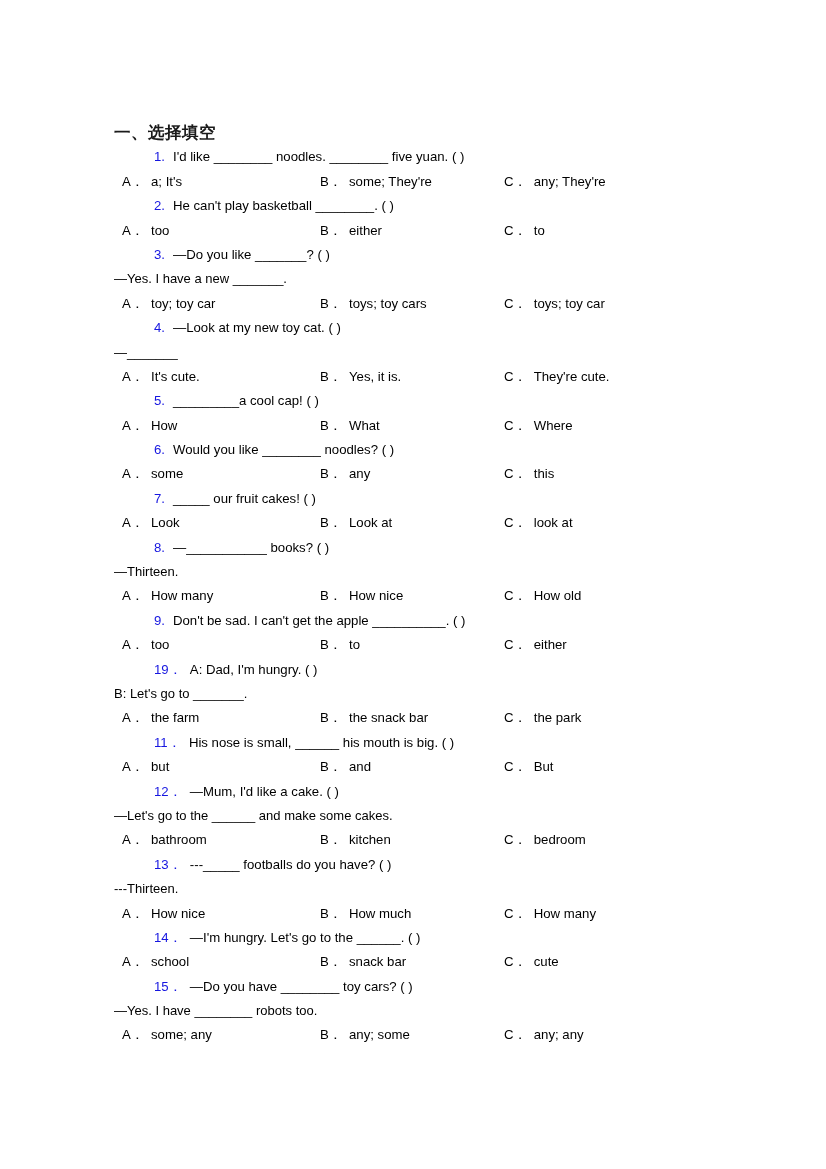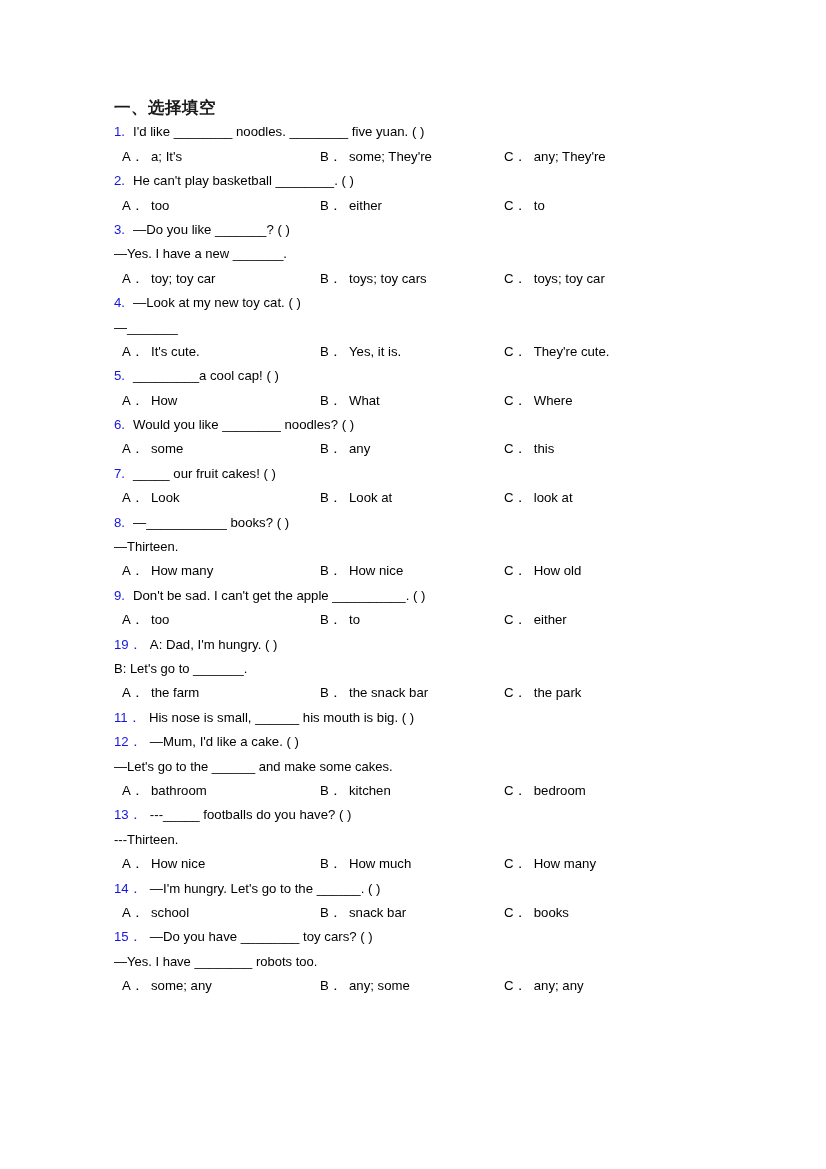--- a/index.html
+++ b/index.html
@@ -28,30 +28,32 @@
     width: 600px;
   }
   .section-heading {
     font-family: "Liberation Serif", serif;
     font-weight: bold;
     font-size: 16.5px;
     line-height: 24.4px;
     color: #1a1a1a;
     letter-spacing: 0.5px;
     white-space: nowrap;
+    margin-top: 25px;
   }
   .heading-2 {
     margin-top: 1px;
   }
   .q-line {
     font-size: 13.2px;
     line-height: 24.4px;
     height: 24.4px;
     white-space: nowrap;
     color: #000000;
+    margin-left: 40px;
   }
   .q-num {
     color: #1616e0;
     font-size: 13.2px;
   }
   .q-text {
     color: #000000;
   }
   .cont-line {
     font-size: 13px;
@@ -151,39 +153,44 @@
           <span class="opt opt-c"><span class="opt-letter">C．</span><span class="opt-val">either</span></span>
         </div>
         <div class="q-line"><span class="q-num">19．</span><span class="q-indent"></span><span class="q-text">A: Dad, I'm hungry. (   )</span></div>
         <div class="cont-line">B: Let's go to _______.</div>
         <div class="opts">
           <span class="opt opt-a"><span class="opt-letter">A．</span><span class="opt-val">the farm</span></span>
           <span class="opt opt-b"><span class="opt-letter">B．</span><span class="opt-val">the snack bar</span></span>
           <span class="opt opt-c"><span class="opt-letter">C．</span><span class="opt-val">the park</span></span>
         </div>
         <div class="q-line"><span class="q-num">11．</span><span class="q-indent"></span><span class="q-text">His nose is small, ______ his mouth is big. (   )</span></div>
+        <div class="opts">
+          <span class="opt opt-a"><span class="opt-letter">A．</span><span class="opt-val">but</span></span>
+          <span class="opt opt-b"><span class="opt-letter">B．</span><span class="opt-val">and</span></span>
+          <span class="opt opt-c"><span class="opt-letter">C．</span><span class="opt-val">But</span></span>
+        </div>
         <div class="q-line"><span class="q-num">12．</span><span class="q-indent"></span><span class="q-text">—Mum, I'd like a cake. (   )</span></div>
         <div class="cont-line">—Let's go to the ______ and make some cakes.</div>
         <div class="opts">
           <span class="opt opt-a"><span class="opt-letter">A．</span><span class="opt-val">bathroom</span></span>
           <span class="opt opt-b"><span class="opt-letter">B．</span><span class="opt-val">kitchen</span></span>
           <span class="opt opt-c"><span class="opt-letter">C．</span><span class="opt-val">bedroom</span></span>
         </div>
         <div class="q-line"><span class="q-num">13．</span><span class="q-indent"></span><span class="q-text">---_____ footballs do you have? (  )</span></div>
         <div class="cont-line">---Thirteen.</div>
         <div class="opts">
           <span class="opt opt-a"><span class="opt-letter">A．</span><span class="opt-val">How nice</span></span>
           <span class="opt opt-b"><span class="opt-letter">B．</span><span class="opt-val">How much</span></span>
           <span class="opt opt-c"><span class="opt-letter">C．</span><span class="opt-val">How many</span></span>
         </div>
         <div class="q-line"><span class="q-num">14．</span><span class="q-indent"></span><span class="q-text">—I'm hungry. Let's go to the ______. (  )</span></div>
         <div class="opts">
           <span class="opt opt-a"><span class="opt-letter">A．</span><span class="opt-val">school</span></span>
           <span class="opt opt-b"><span class="opt-letter">B．</span><span class="opt-val">snack bar</span></span>
-          <span class="opt opt-c"><span class="opt-letter">C．</span><span class="opt-val">books</span></span>
+          <span class="opt opt-c"><span class="opt-letter">C．</span><span class="opt-val">cute</span></span>
         </div>
         <div class="q-line"><span class="q-num">15．</span><span class="q-indent"></span><span class="q-text">—Do you have ________ toy cars? (  )</span></div>
         <div class="cont-line">—Yes. I have ________ robots too.</div>
         <div class="opts">
           <span class="opt opt-a"><span class="opt-letter">A．</span><span class="opt-val">some; any</span></span>
           <span class="opt opt-b"><span class="opt-letter">B．</span><span class="opt-val">any; some</span></span>
           <span class="opt opt-c"><span class="opt-letter">C．</span><span class="opt-val">any; any</span></span>
         </div>
       </div>
 

